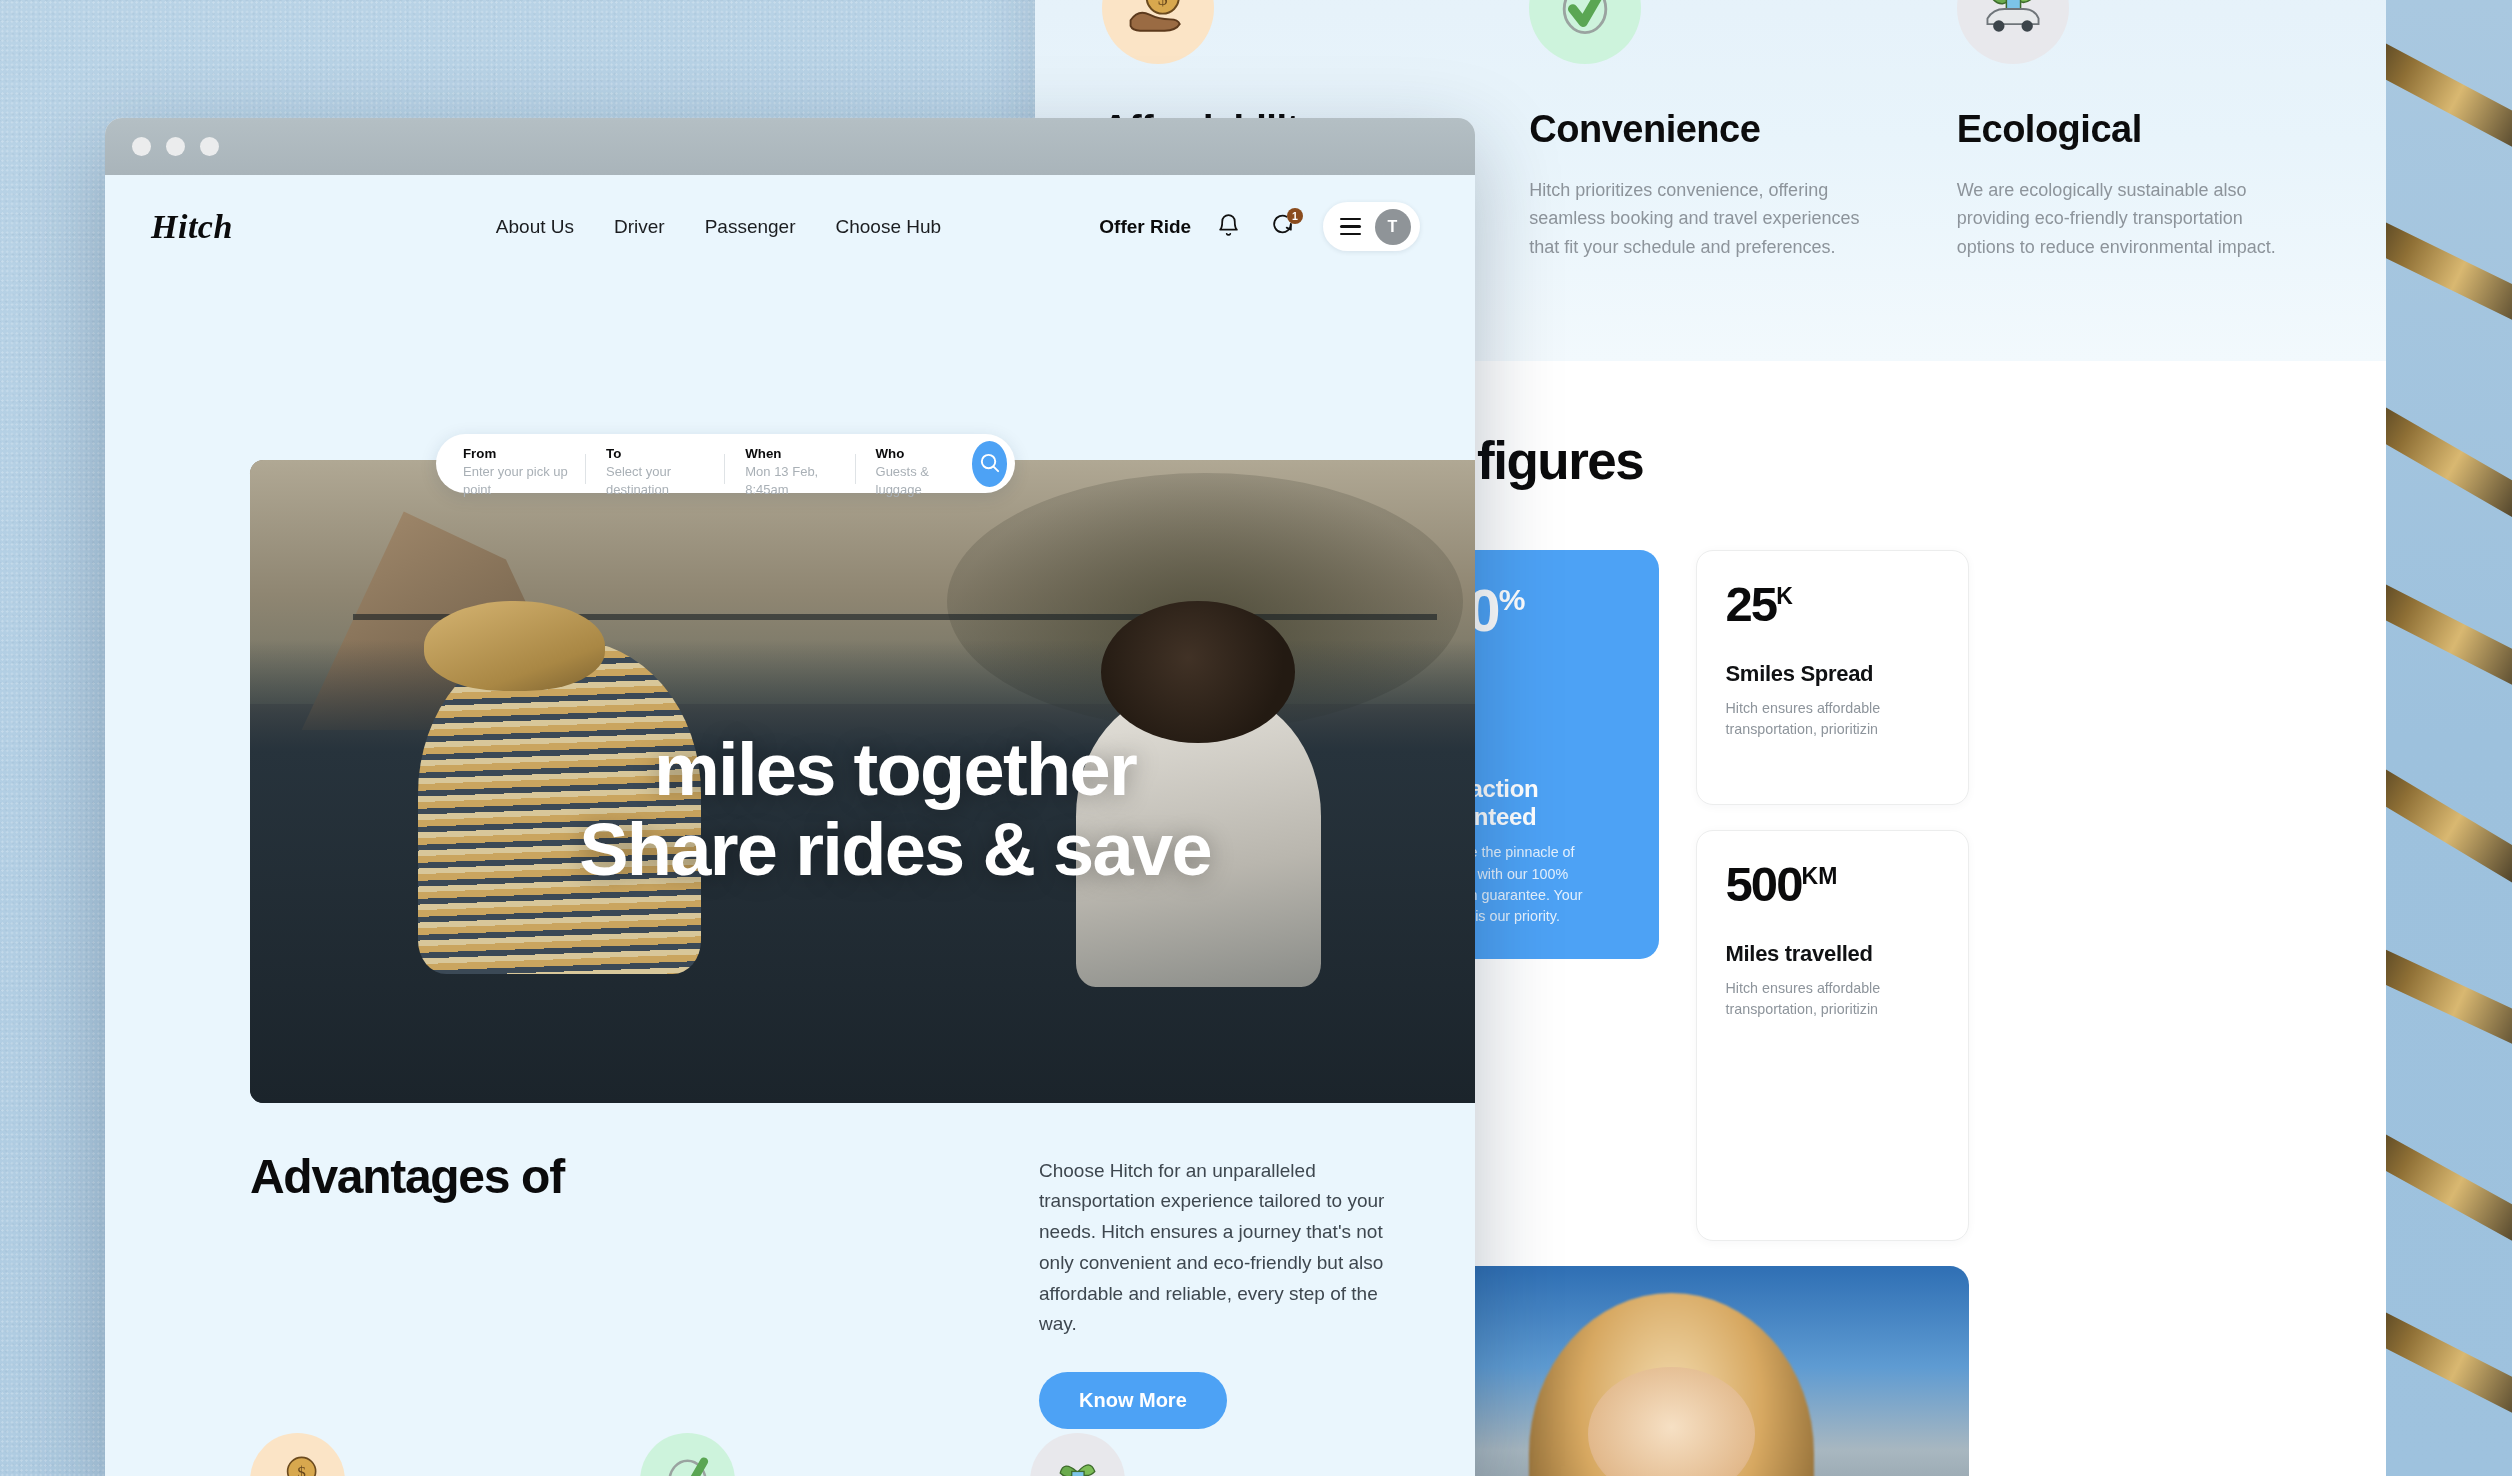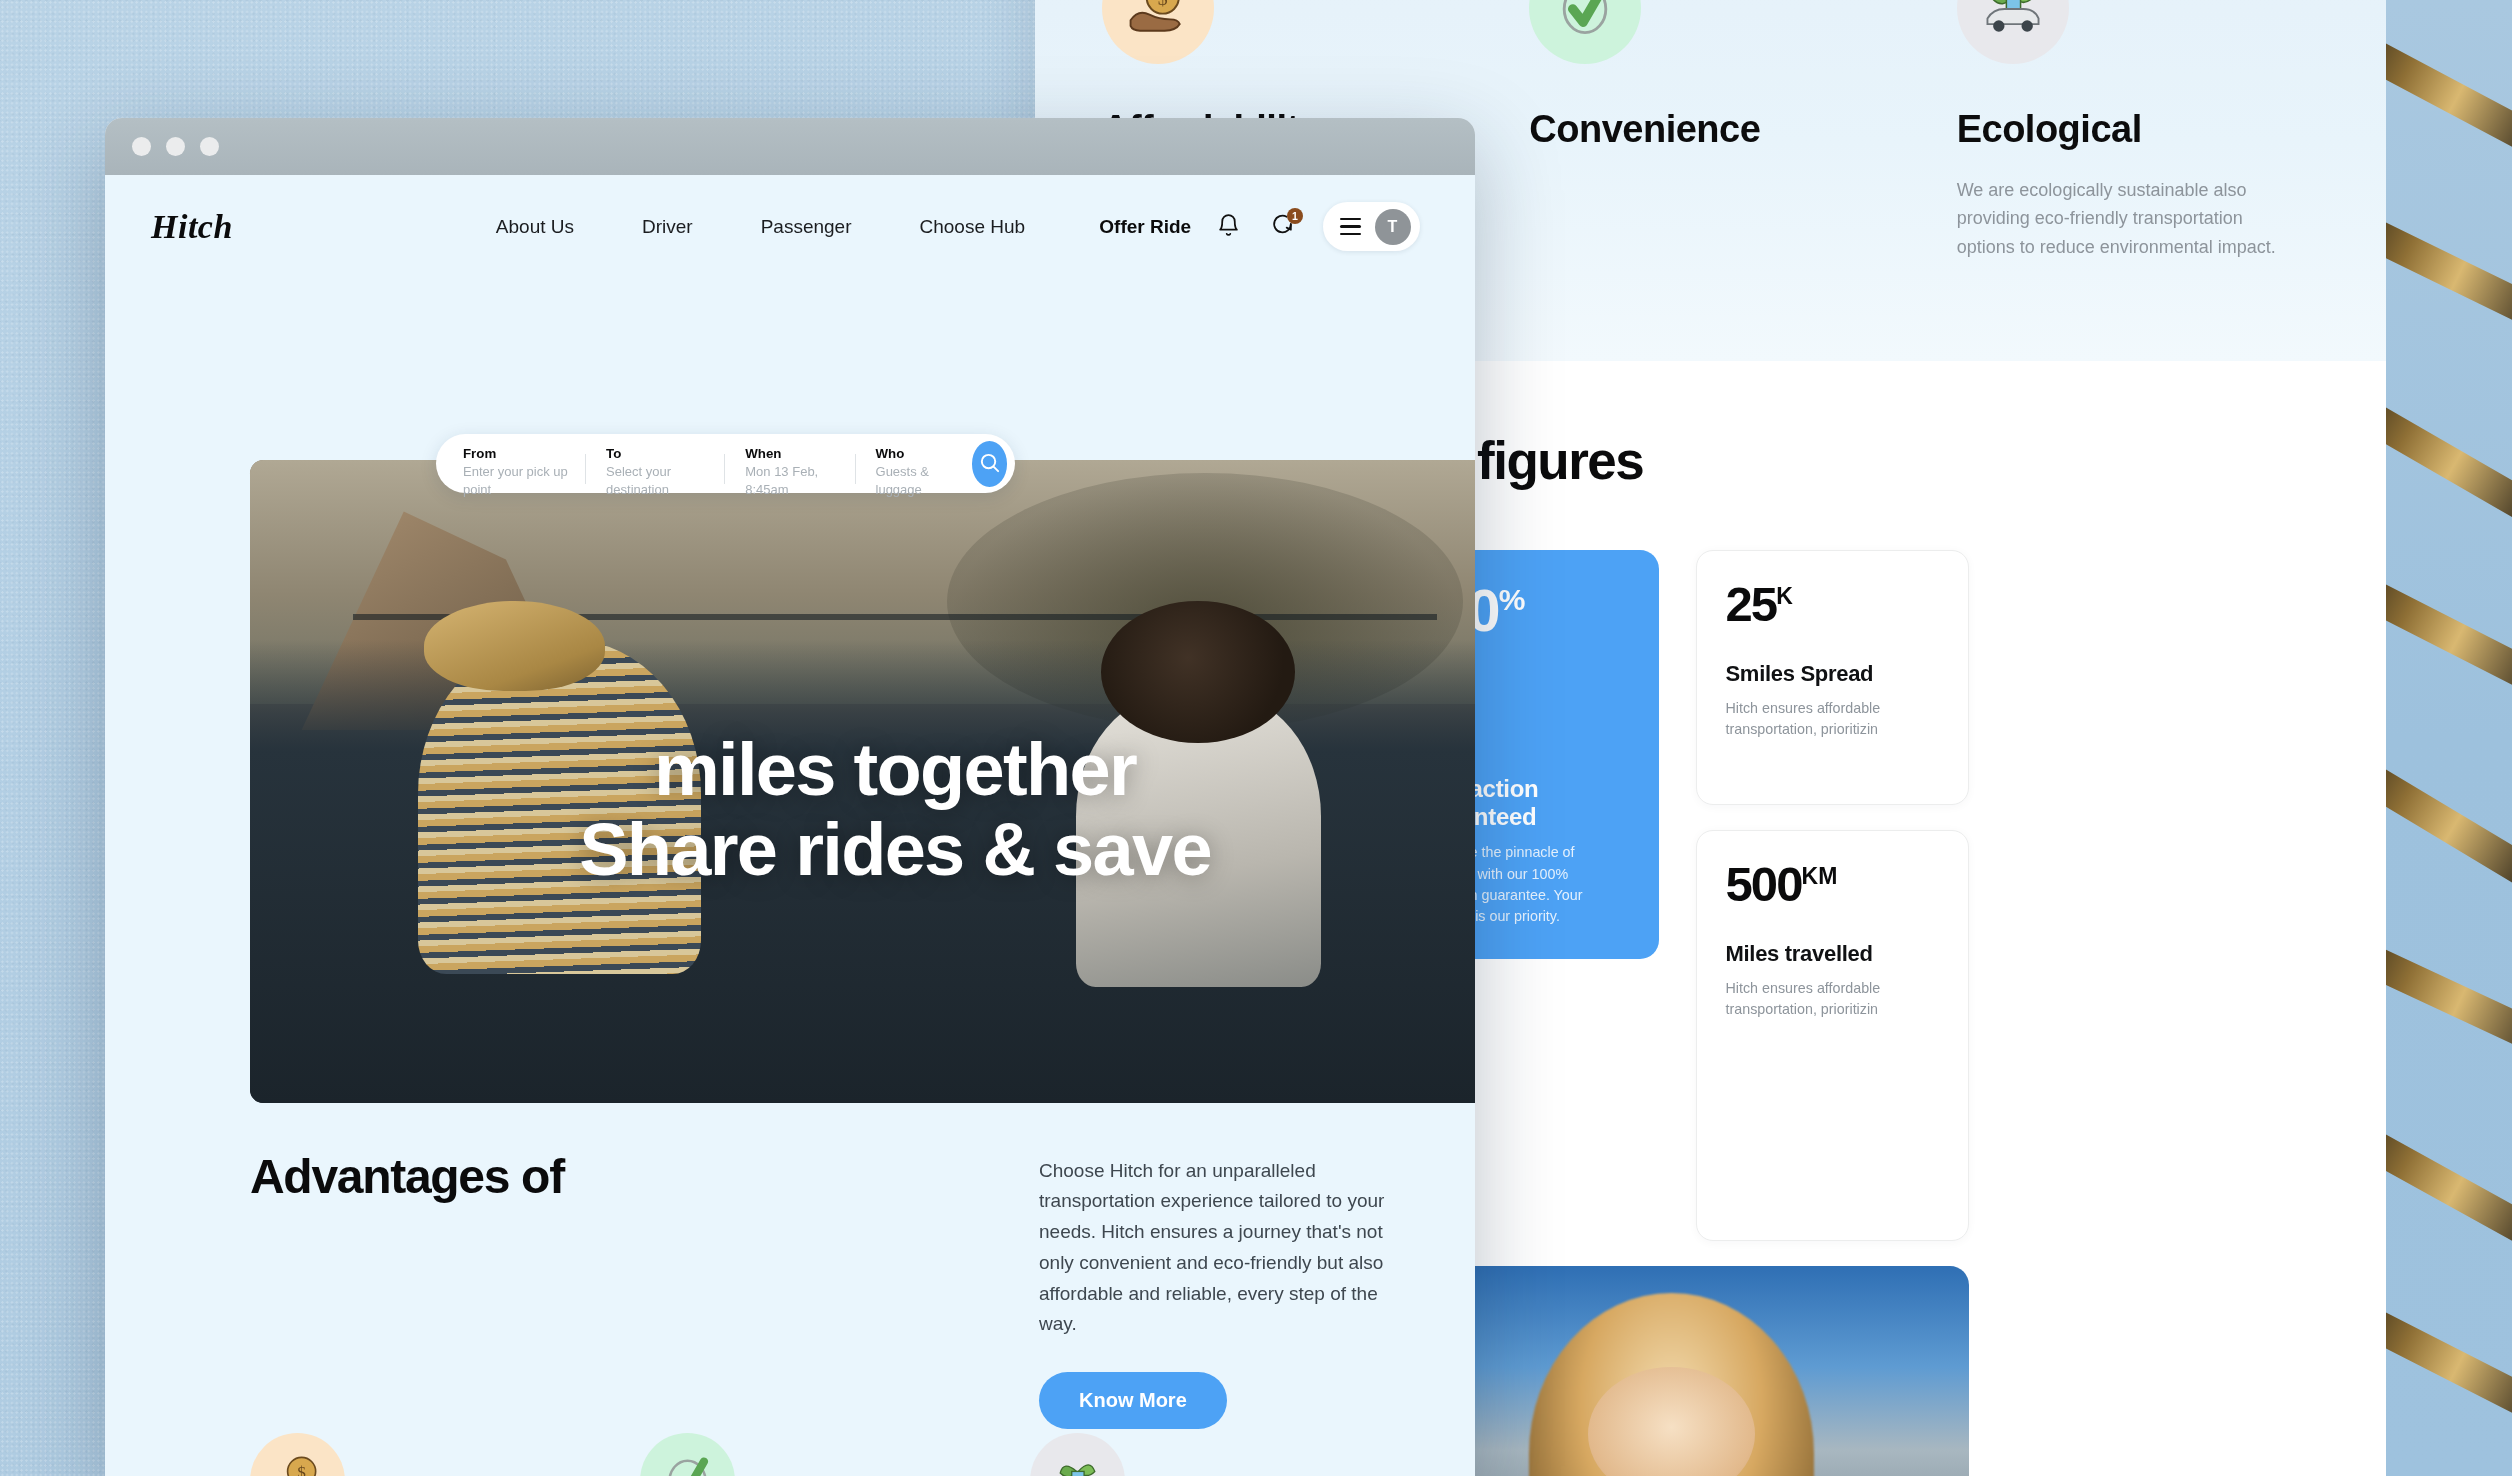--- a/index.html
+++ b/index.html
@@ -205,21 +205,21 @@
     height: 103px;
     display: flex; align-items: center;
     padding: 0 55px 0 46px;
   }
   .logo {
     font-family: "Liberation Serif", serif;
     font-weight: 700; font-style: italic;
     font-size: 34px; color: #0b0b0c; letter-spacing: 0.5px;
   }
   .nav-links {
-    display: flex; gap: 68px; margin-left: 263px;
+    display: flex; gap: 40px; margin-left: 263px;
   }
   .nav-links a {
     font-size: 19px; color: #1b1d20; text-decoration: none;
   }
   .nav-right {
     margin-left: auto; display: flex; align-items: center; gap: 25px;
   }
   .offer-ride { font-size: 19px; font-weight: 700; color: #0b0b0c; }
   .icon-btn { position: relative; width: 28.5px; height: 28.5px; }
   .badge {
@@ -398,20 +398,21 @@
       </div>
 
       <div class="rp-feat">
         <div class="rp-feat-icon bg-mint">
           <svg width="70" height="70" viewBox="0 0 74 74">
             <ellipse cx="37" cy="38" rx="22" ry="25" fill="none" stroke="#9aa3a0" stroke-width="3"></ellipse>
             <path d="M24 38 l11 14 l22 -38" fill="none" stroke="#5aa653" stroke-width="10" stroke-linecap="round" stroke-linejoin="round"></path>
           </svg>
         </div>
         <h3>Convenience</h3>
+        <p>Hitch prioritizes convenience, offering seamless booking and travel experiences that fit your schedule and preferences.</p>
       </div>
 
       <div class="rp-feat">
         <div class="rp-feat-icon bg-gray">
           <svg width="70" height="70" viewBox="0 0 74 74">
             <path d="M36 26 q-16 -14 -20 2 q10 10 20 -2z" fill="#6aab4d" stroke="#3d6b2c" stroke-width="1.6"></path>
             <path d="M38 26 q14 -16 20 0 q-10 10 -20 0z" fill="#7cbd57" stroke="#3d6b2c" stroke-width="1.6"></path>
             <rect x="30" y="26" width="15" height="14" fill="#7cc4e8" stroke="#3d6b2c" stroke-width="1.6"></rect>
             <path d="M10 48 q6 -10 18 -10 h20 q12 0 16 10 v6 h-54z" fill="#e7e9eb" stroke="#6f757a" stroke-width="2"></path>
             <circle cx="22" cy="56" r="6" fill="#3d454b"></circle>

